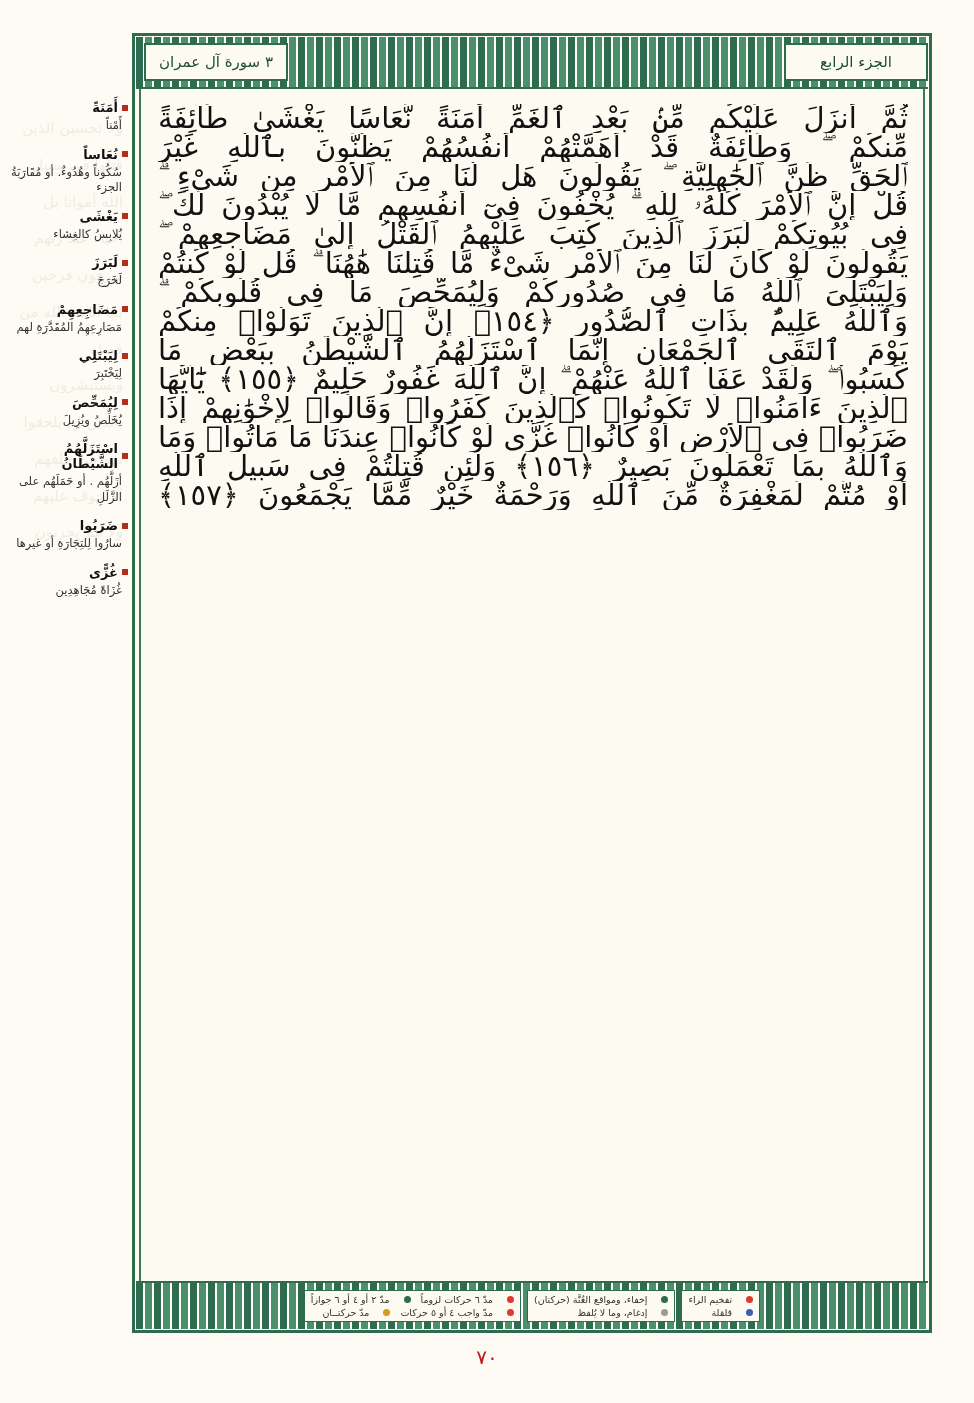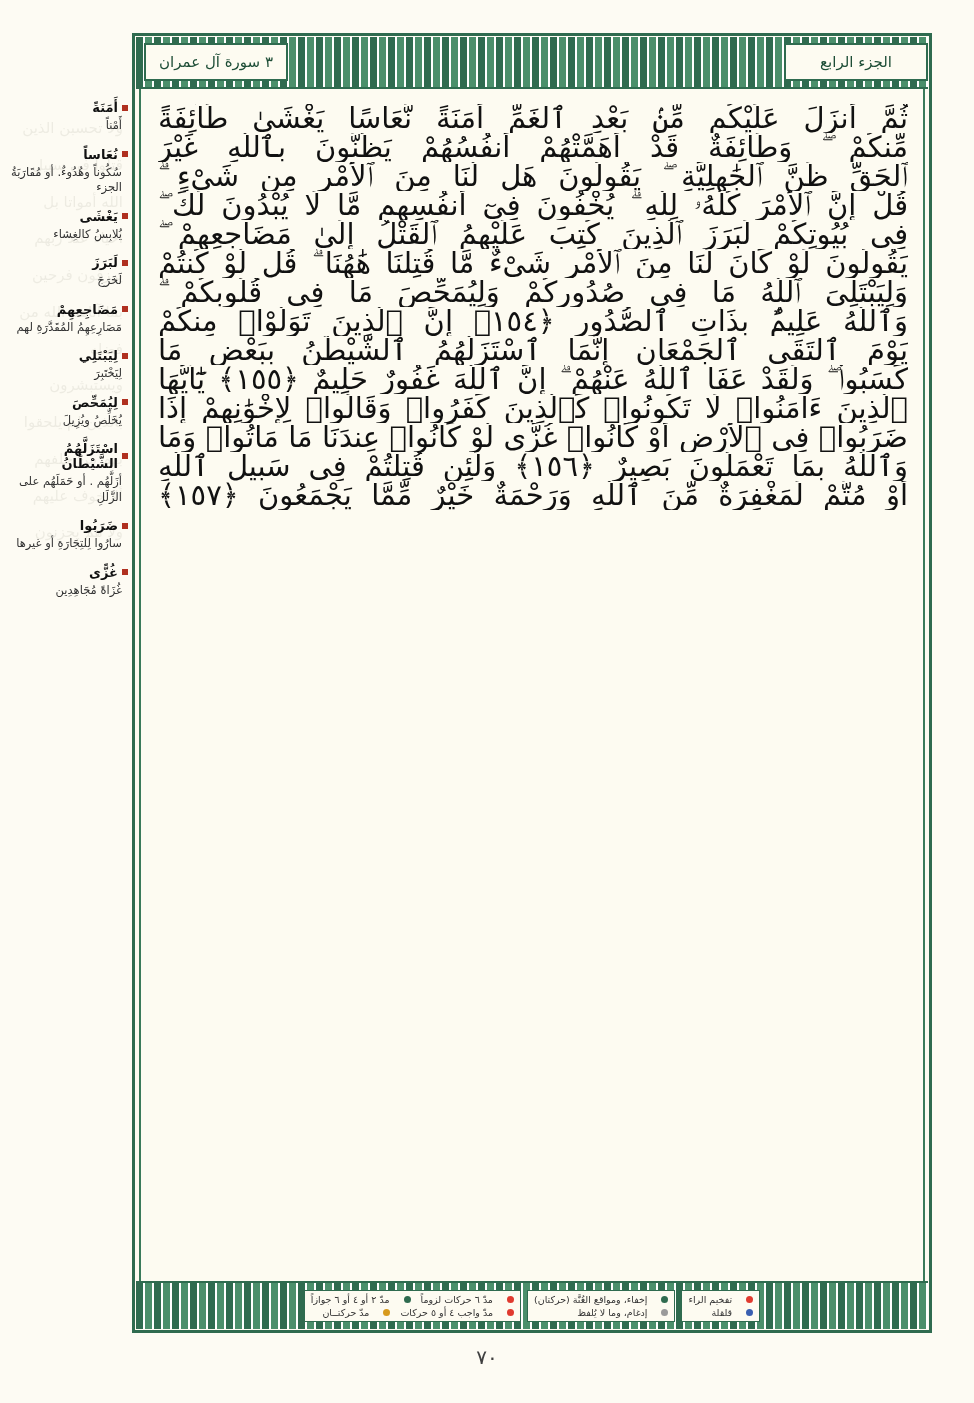--- a/index.html
+++ b/index.html
@@ -206,21 +206,21 @@
     overflow: hidden;
   }
 
   .page-number {
     position: absolute;
     left: 0;
     right: 0;
     top: 1345px;
     text-align: center;
     font-size: 20px;
-    color: #404040;
+    color: #b91c1c;
     font-family: "DejaVu Sans", sans-serif;
   }
 </style>
 </head>
 <body>
 
 <div class="page">
 
   <div class="ghost">ولا تحسبن الذين قتلوا في سبيل الله أمواتا بل أحياء عند ربهم يرزقون فرحين بما آتاهم الله من فضله ويستبشرون بالذين لم يلحقوا بهم من خلفهم ألا خوف عليهم ولا هم يحزنون</div>
 

